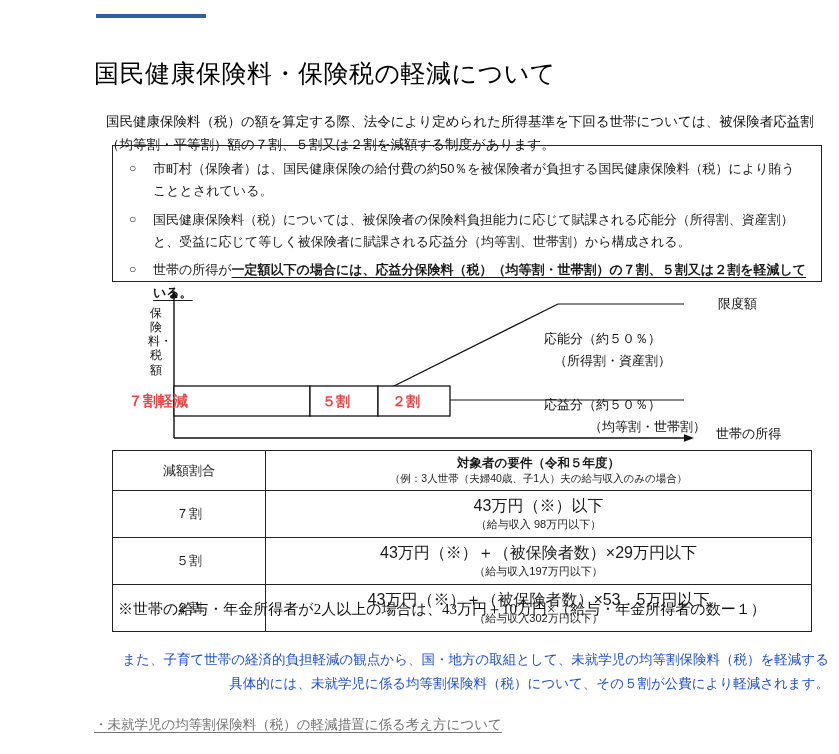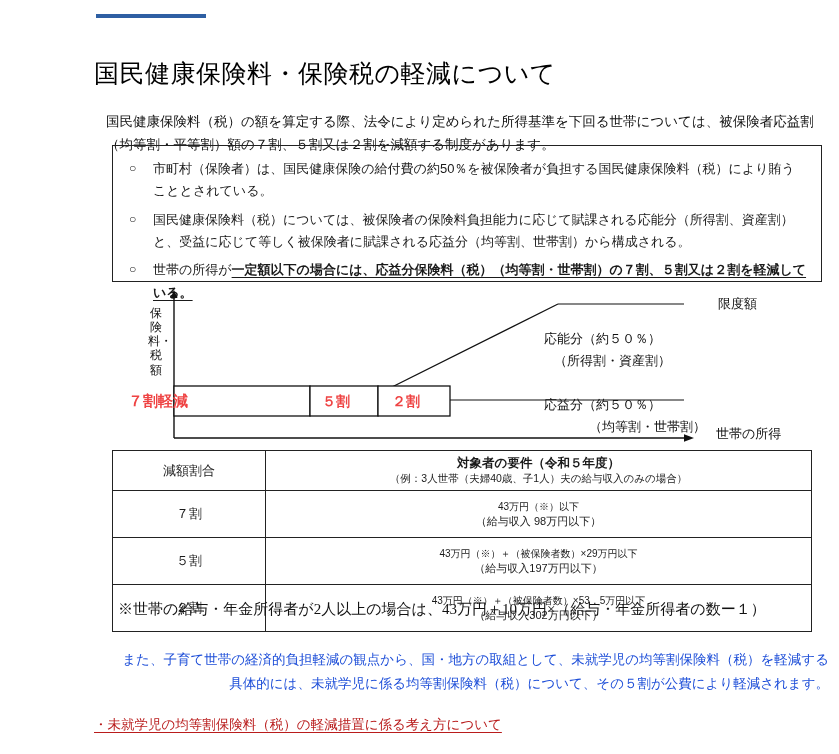--- a/index.html
+++ b/index.html
@@ -125,21 +125,21 @@
     text-align: center;
     vertical-align: middle;
     padding: 4px 20px;
     font-weight: normal;
   }
   .tbl .col1 { width: 112px; }
   .tbl thead td { height: 30px; }
   .tbl tbody td { height: 38px; }
   .th-main { font-weight: bold; font-size: 12.5px; }
   .th-sub { font-size: 10.5px; }
-  .cell-main { font-size: 10px; }
+  .cell-main { font-size: 16px; }
   .cell-sub { font-size: 11px; }
   .note {
     position: absolute;
     left: 118px;
     top: 600px;
     font-size: 15px;
     color: #111;
     font-family: Liberation Serif, serif;
   }
   .para2 {
@@ -150,21 +150,21 @@
     font-size: 13.5px;
     line-height: 1.75;
     color: #1d4ed8;
     text-align: right;
   }
   .link {
     position: absolute;
     left: 94px;
     top: 716px;
     font-size: 13.5px;
-    color: #b91c1c;
+    color: #737373;
     text-decoration: underline;
     text-underline-offset: 3px;
     cursor: pointer;
   }
 </style>
 </head>
 <body>
 
 <div class="page">
 

